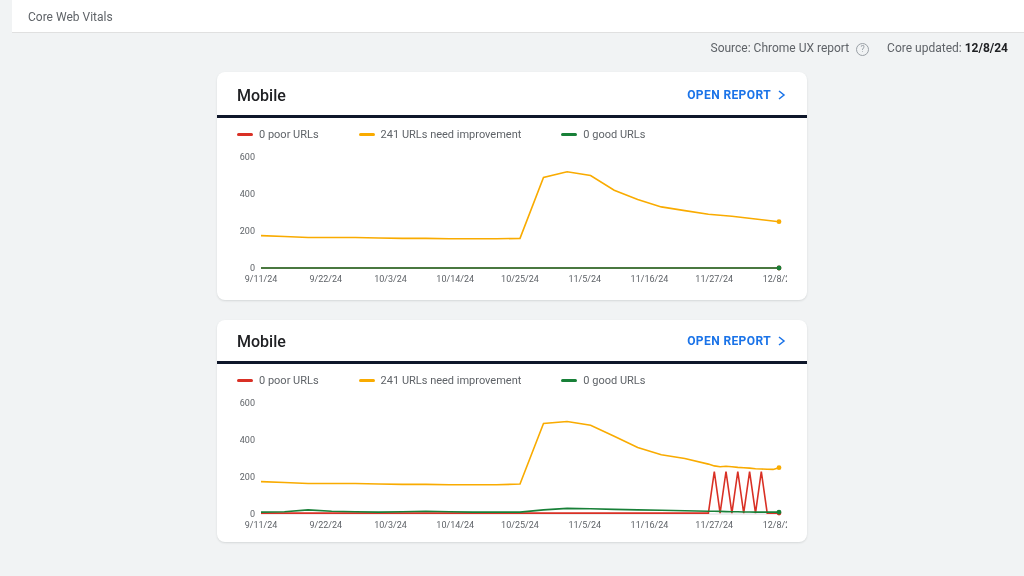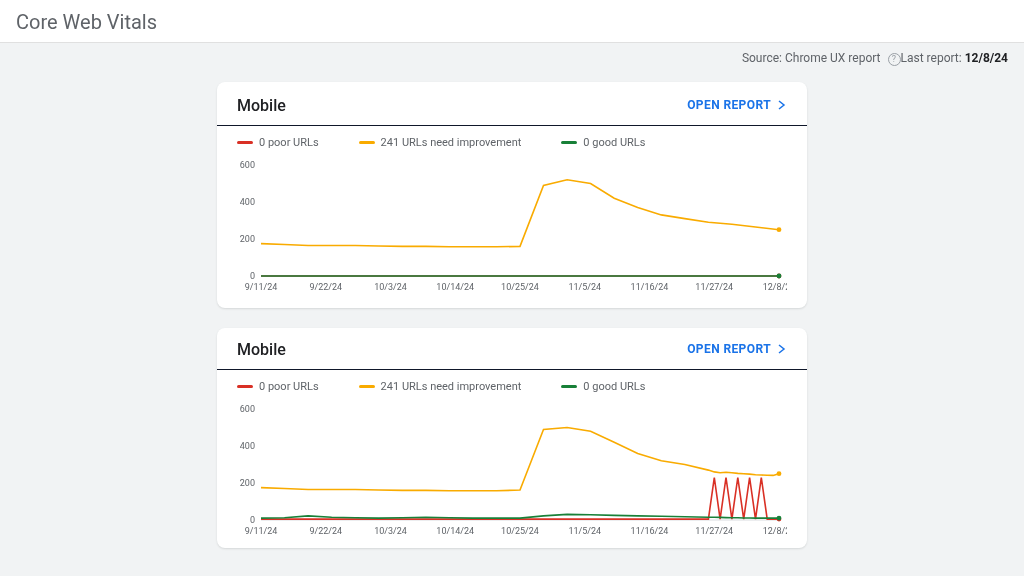--- a/index.html
+++ b/index.html
@@ -8,27 +8,29 @@
     background: #f1f3f4;
     width: 1024px;
     height: 576px;
     overflow: hidden;
     color: #3c4043;
   }
   .page-header {
     background: #fff;
     padding: 10px 16px 8px;
     border-bottom: 1px solid #e0e0e0;
-    font-size: 20px;
+    font-size: 12px;
     color: #5f6368;
+    margin-left: 12px;
   }
   .meta-row {
     display: flex;
     justify-content: flex-end;
     align-items: center;
+    gap: 18px;
     padding: 8px 16px 4px;
     font-size: 12px;
     color: #5f6368;
   }
   .meta-row .src a { color: #5f6368; text-decoration: none; }
   .meta-row .date b { color: #202124; font-weight: 700; }
   .help-icon {
     display: inline-flex;
     width: 13px; height: 13px;
     border: 1px solid #9aa0a6;
@@ -50,21 +52,21 @@
     width: 590px;
     background: #fff;
     border-radius: 8px;
     box-shadow: 0 1px 2px rgba(60,64,67,.15);
   }
   .card-header {
     display: flex;
     align-items: center;
     justify-content: space-between;
     padding: 14px 20px 10px;
-    border-bottom: 1px solid #0f172a;
+    border-bottom: 3px solid #0f172a;
   }
   .card-title { font-size: 16px; font-weight: 500; color: #202124; }
   .open-report {
     color: #1a73e8;
     font-size: 12px;
     font-weight: 700;
     letter-spacing: .4px;
     display: inline-flex;
     align-items: center;
     gap: 6px;
@@ -93,21 +95,21 @@
 
 <div class="page-header">Core Web Vitals</div>
 
 <div class="meta-row">
   <span class="src">
     <span>Source: </span>
     <a href="#">Chrome UX report</a>
     <span class="help-icon">?</span>
   </span>
   <span class="date">
-    <span>Last report: </span>
+    <span>Core updated: </span>
     <b>12/8/24</b>
   </span>
 </div>
 
 <div class="cards">
 
   <div class="card">
     <div class="card-header">
       <div class="card-title">Mobile</div>
       <div class="open-report">

